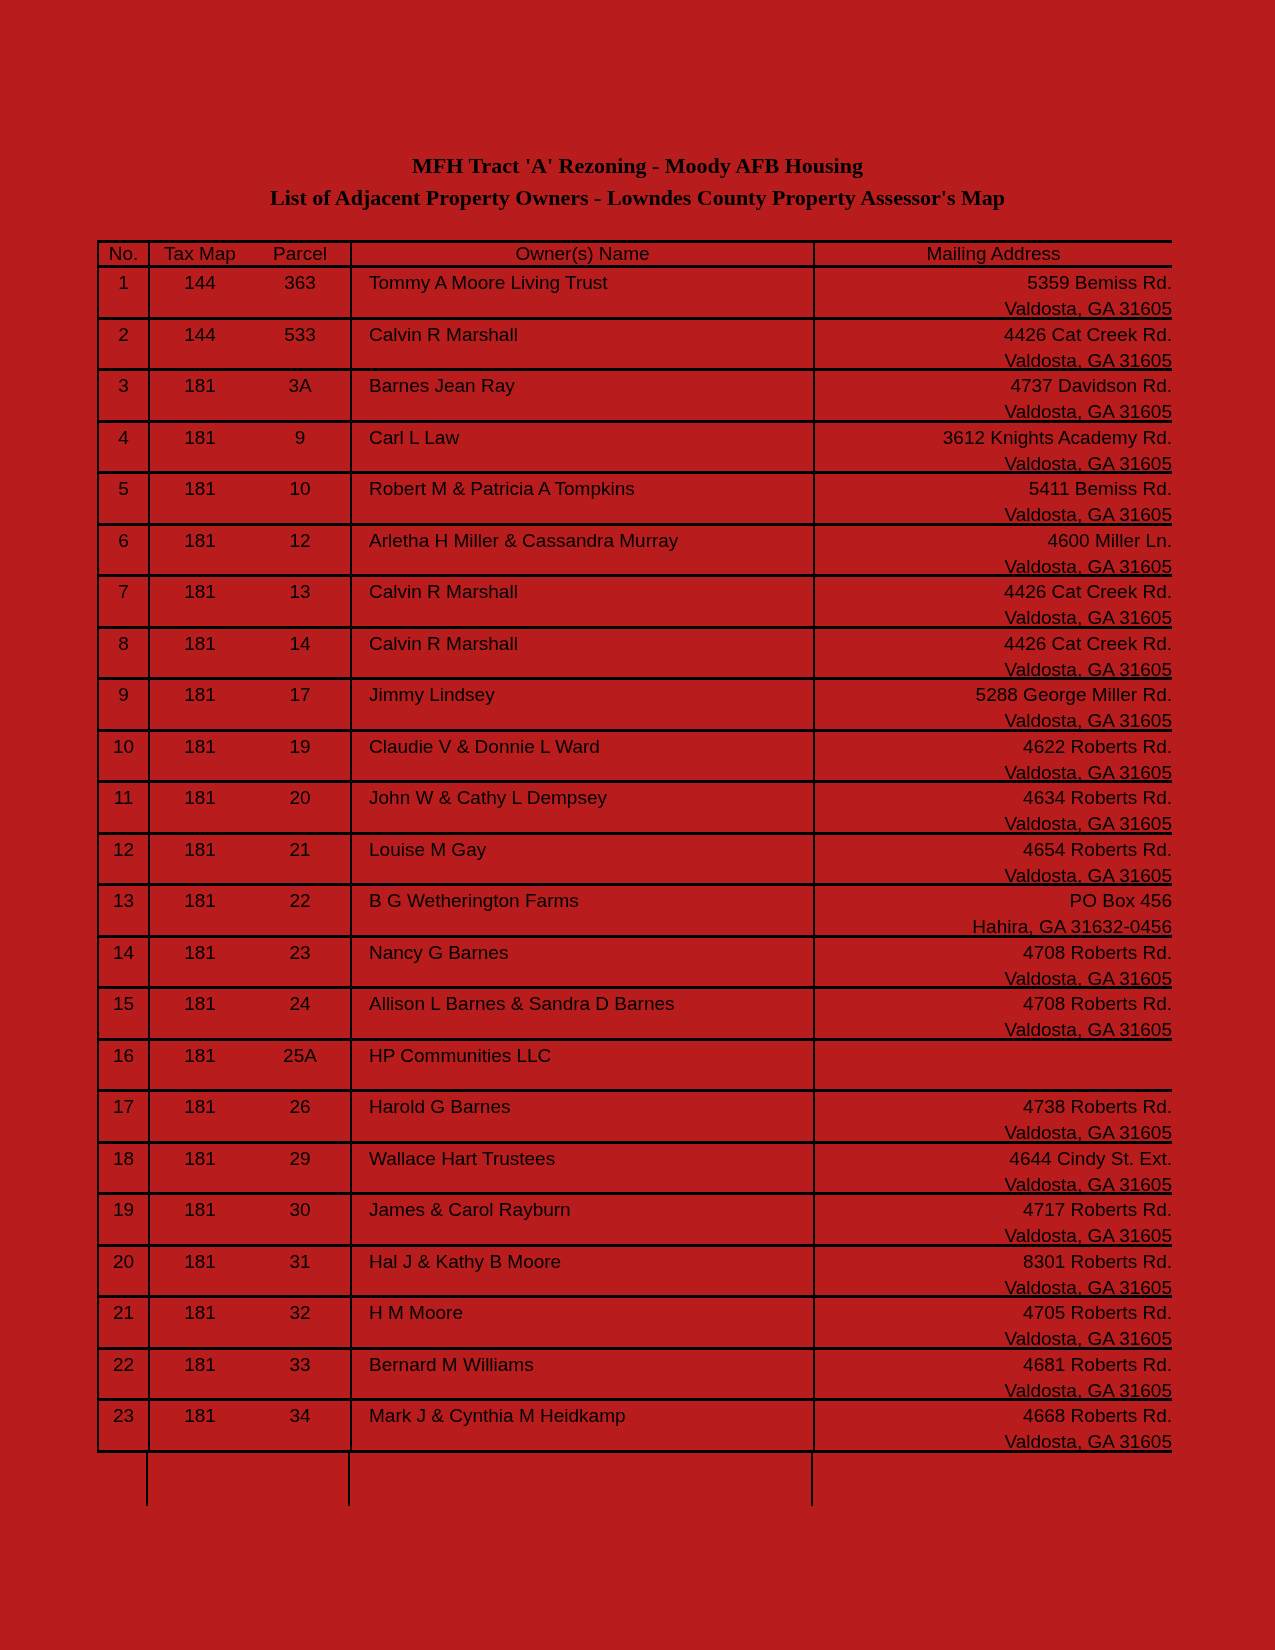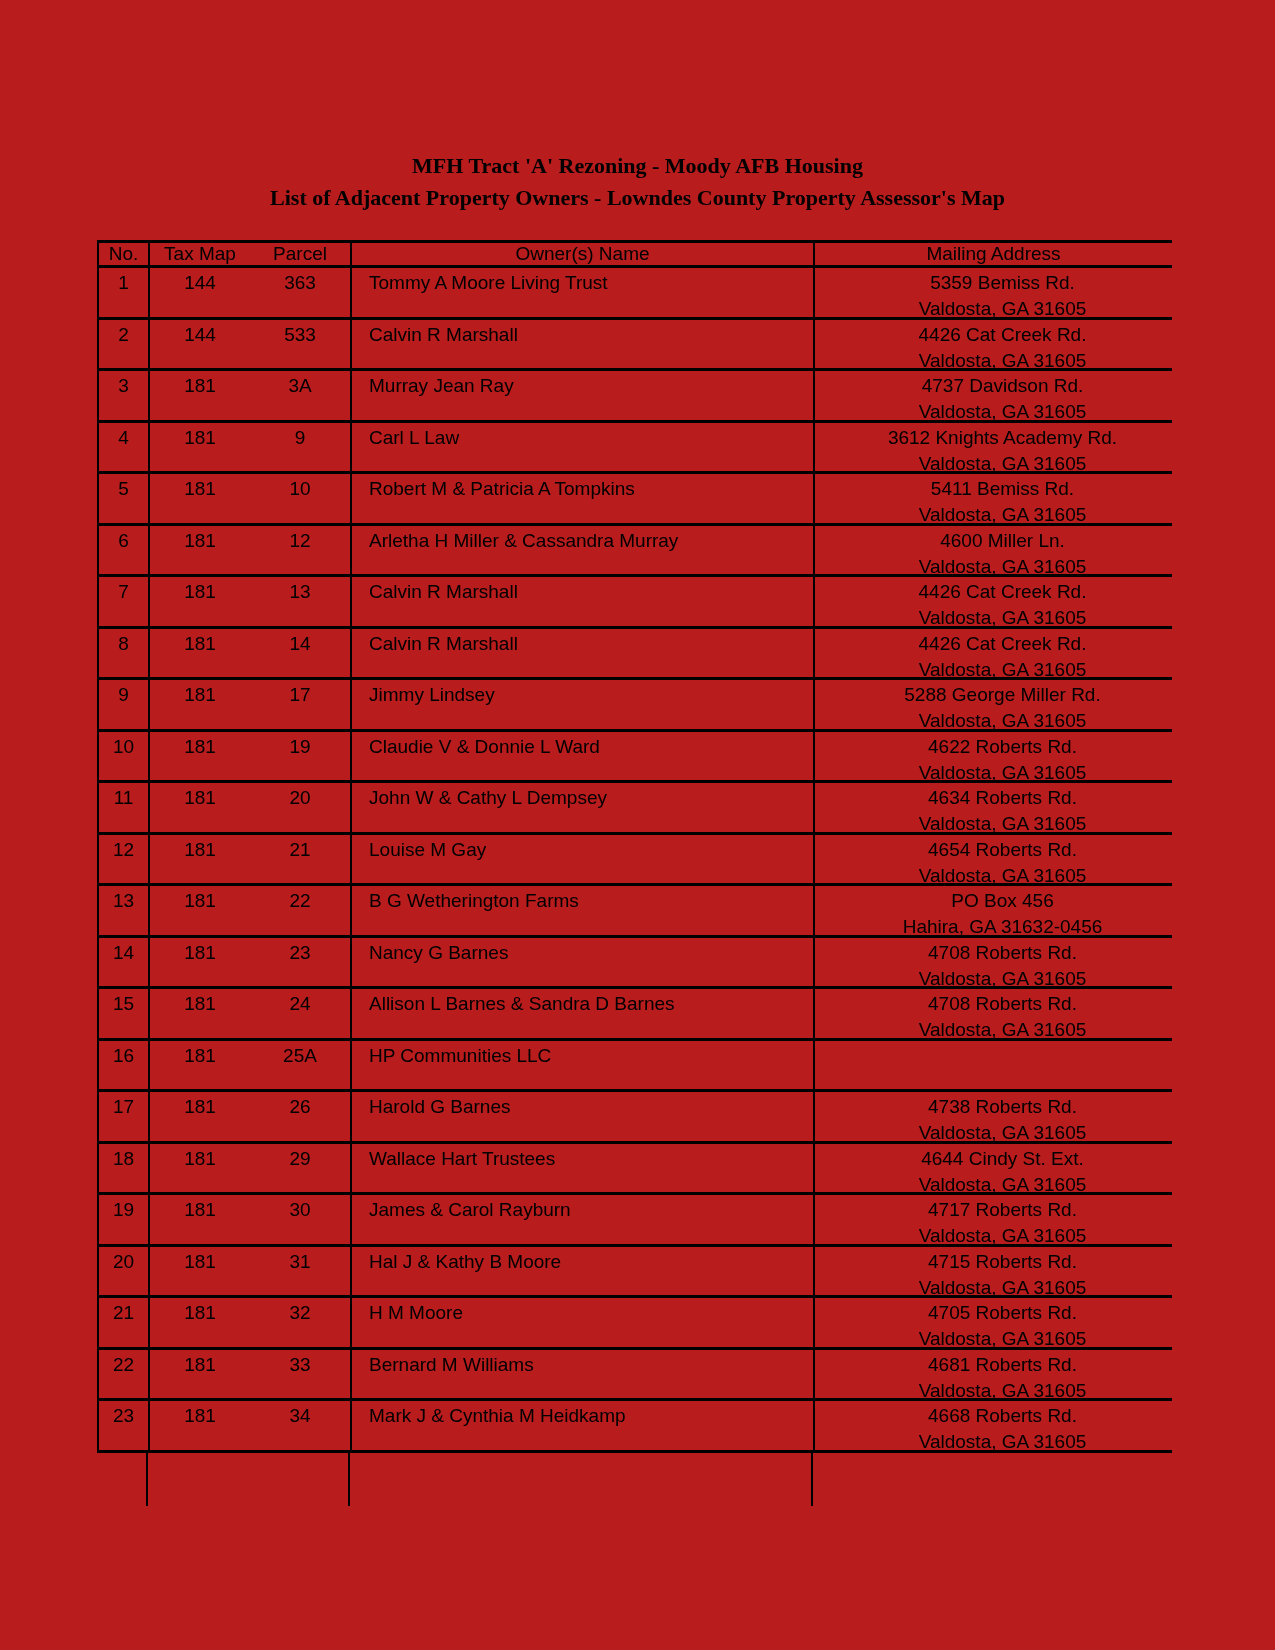--- a/index.html
+++ b/index.html
@@ -76,21 +76,21 @@
   .c-owner {
     width: 463px;
     border-right: 2px solid #000;
     padding-left: 17px;
     text-align: left;
     flex: none;
   }
   .c-mail {
     flex: 1;
     padding-left: 18px;
-    text-align: center;
+    text-align: right;
   }
   .th-center { text-align: center; padding-left: 0 !important; }
   
   .empty-row {
     display: flex;
     box-sizing: border-box;
     height: 53px;
     border-left: none;
     border-bottom: none;
   }
@@ -157,21 +157,21 @@
           </div>
       </div>
 
       <div class="row data-row">
         <div class="cell c-no v-no">3</div>
         <div class="cell c-map">
           <div class="sub v-tax">181</div>
           <div class="sub v-parcel">3A</div>
         </div>
         <div class="cell c-owner v-owner">
-            <div>Murray Jean Ray</div>
+            <div>Barnes Jean Ray</div>
           </div>
         <div class="cell c-mail v-mail">
             <div>4737 Davidson Rd.</div>
             <div>Valdosta, GA 31605</div>
           </div>
       </div>
 
       <div class="row data-row">
         <div class="cell c-no v-no">4</div>
         <div class="cell c-map">
@@ -411,21 +411,21 @@
       <div class="row data-row">
         <div class="cell c-no v-no">20</div>
         <div class="cell c-map">
           <div class="sub v-tax">181</div>
           <div class="sub v-parcel">31</div>
         </div>
         <div class="cell c-owner v-owner">
             <div>Hal J &amp; Kathy B Moore</div>
           </div>
         <div class="cell c-mail v-mail">
-            <div>4715 Roberts Rd.</div>
+            <div>8301 Roberts Rd.</div>
             <div>Valdosta, GA 31605</div>
           </div>
       </div>
 
       <div class="row data-row">
         <div class="cell c-no v-no">21</div>
         <div class="cell c-map">
           <div class="sub v-tax">181</div>
           <div class="sub v-parcel">32</div>
         </div>

